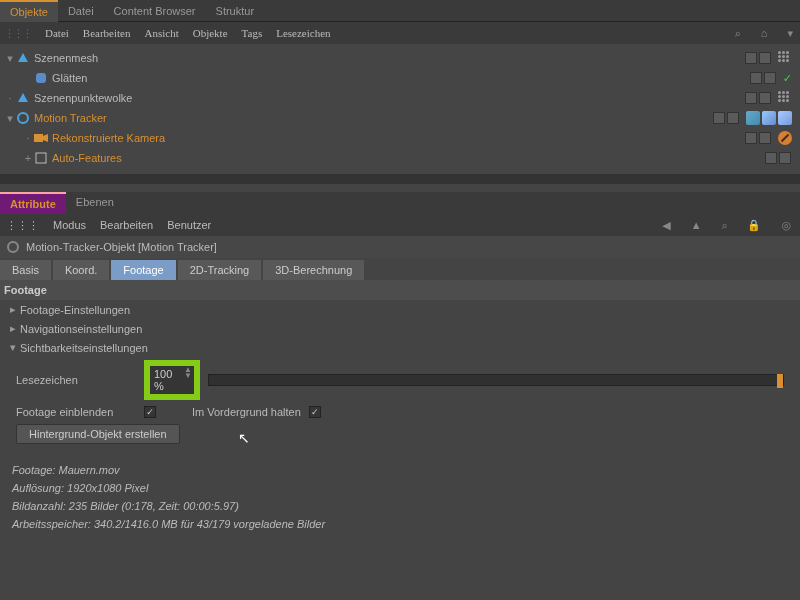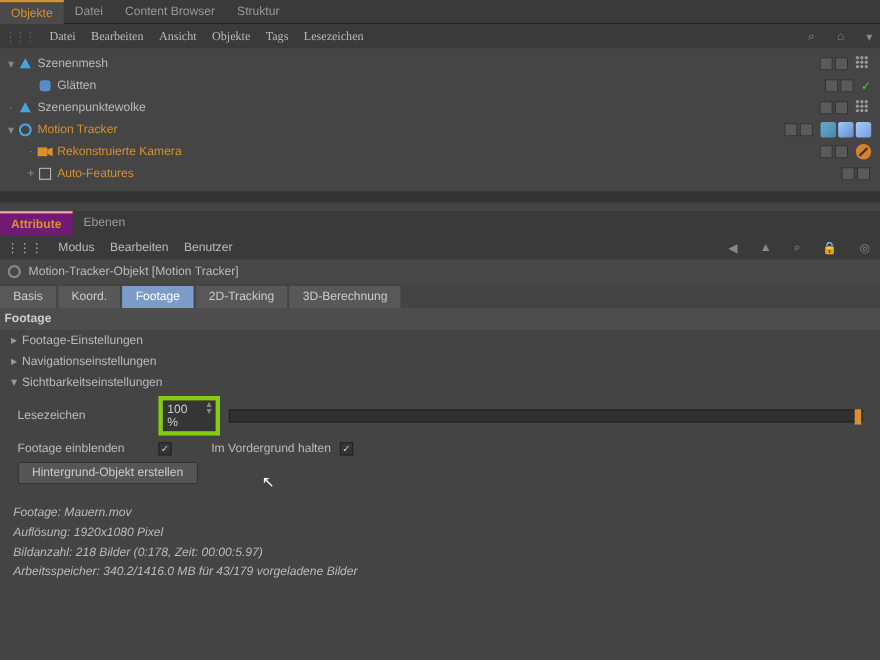--- a/index.html
+++ b/index.html
@@ -36,21 +36,21 @@
 .attrbar .icon { color:#888; cursor:pointer; margin:0 3px; }
 .objtitle { display:flex; align-items:center; height:22px; background:#474747; padding:0 6px; gap:6px; }
 .subtabs { display:flex; background:#444; height:22px;align-items:flex-end; }
 .subtab { padding:4px 12px; background:#585858; color:#ccc; margin-right:2px; cursor:pointer; }
 .subtab.active { background:#7a9cc6; color:#fff; }
 .sechdr { font-weight:bold; color:#ccc; padding:4px 4px; background:#4d4d4d; }
 .grp { display:flex; align-items:center; padding:3px 10px; cursor:pointer; }
 .grp .arr { width:10px; color:#999; }
 .field { display:flex; align-items:center; padding:3px 16px; gap:8px; }
 .field label { width:120px; }
-.numbox { background:#353535; border:4px solid #84cc16; color:#ccc; padding:2px 20px 2px 4px; width:56px; position:relative; }
+.numbox { background:#353535; border:6px solid #84cc16; color:#ccc; padding:2px 20px 2px 4px; width:56px; position:relative; }
 .numbox .spin { position:absolute; right:2px; top:1px; font-size:8px; color:#888; line-height:6px; }
 .slider { flex:1; height:12px; background:#303030; border:1px solid #222; position:relative; }
 .slider .thumb { position:absolute; top:-1px; width:6px; height:14px; background:#d89030; right:0; }
 .chkbox { width:12px; height:12px; background:#353535; border:1px solid #222; display:inline-flex; align-items:center; justify-content:center; color:#ccc; font-size:9px; }
 .btn { background:#555; border:1px solid #333; color:#ccc; padding:3px 12px; border-radius:2px; cursor:pointer; }
 .info { padding:4px 12px; color:#bbb; line-height:18px;font-style:italic; }
 .cursor { position:absolute; left:238px; top:430px; font-size:14px; color:#fff; pointer-events:none; }
 svg { display:block; }
 </style>
 </head>
@@ -264,17 +264,17 @@
 
 <div class="field">
   <button class="btn">Hintergrund-Objekt erstellen</button>
 </div>
 
 <div style="height:10px"></div>
 
 <div class="info">
   <div>Footage: Mauern.mov</div>
   <div>Auflösung: 1920x1080 Pixel</div>
-  <div>Bildanzahl: 218 Bilder (0:178, Zeit: 00:00:5.97)</div>
+  <div>Bildanzahl: 235 Bilder (0:178, Zeit: 00:00:5.97)</div>
   <div>Arbeitsspeicher: 340.2/1416.0 MB für 43/179 vorgeladene Bilder</div>
 </div>
 
 <div class="cursor">↖</div>
 
 </body></html>

